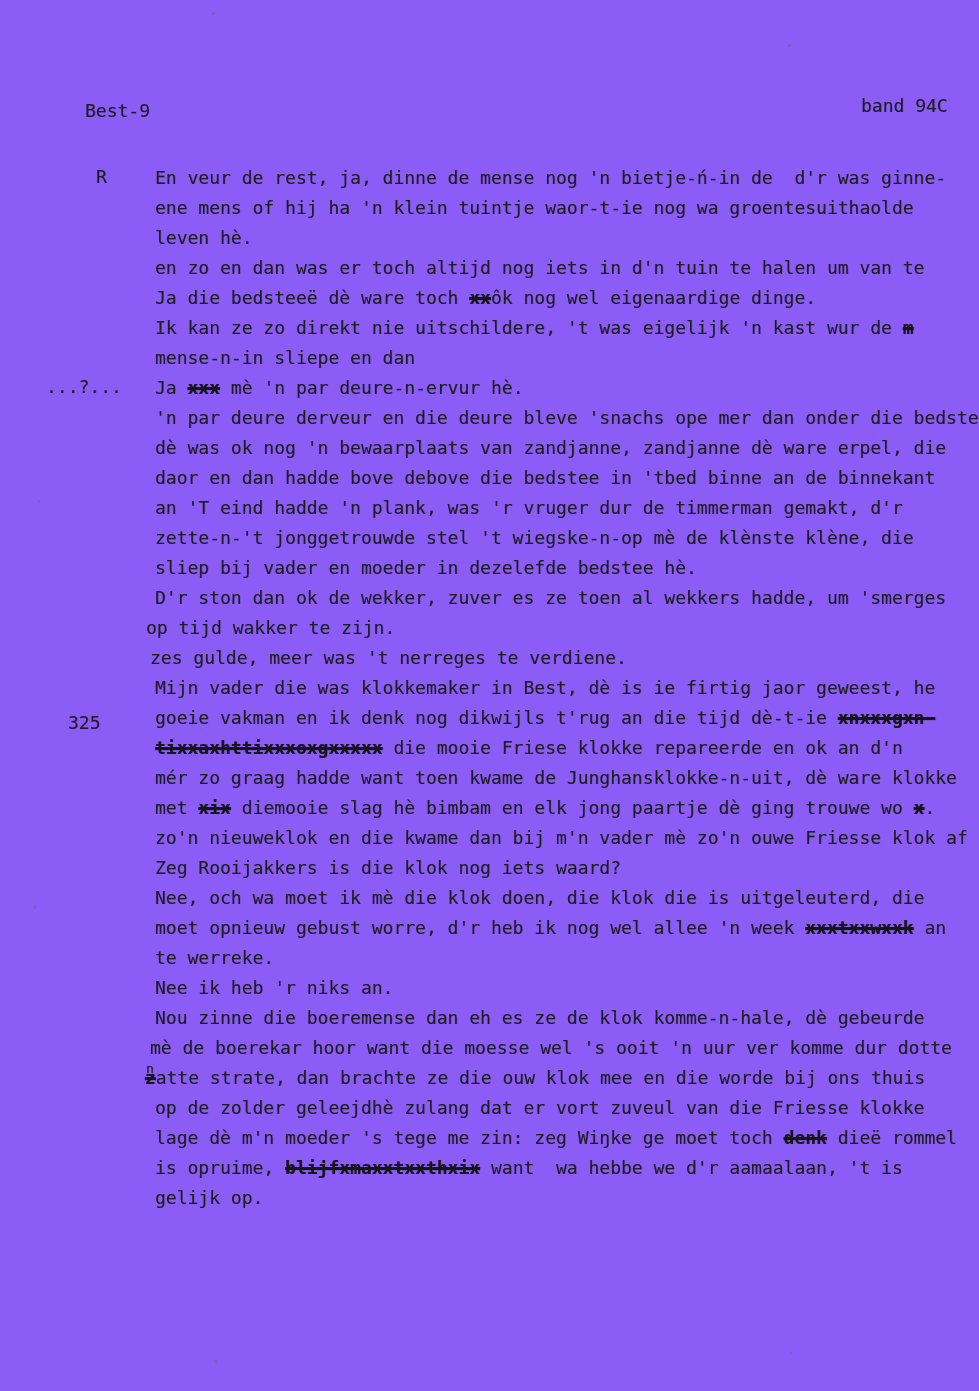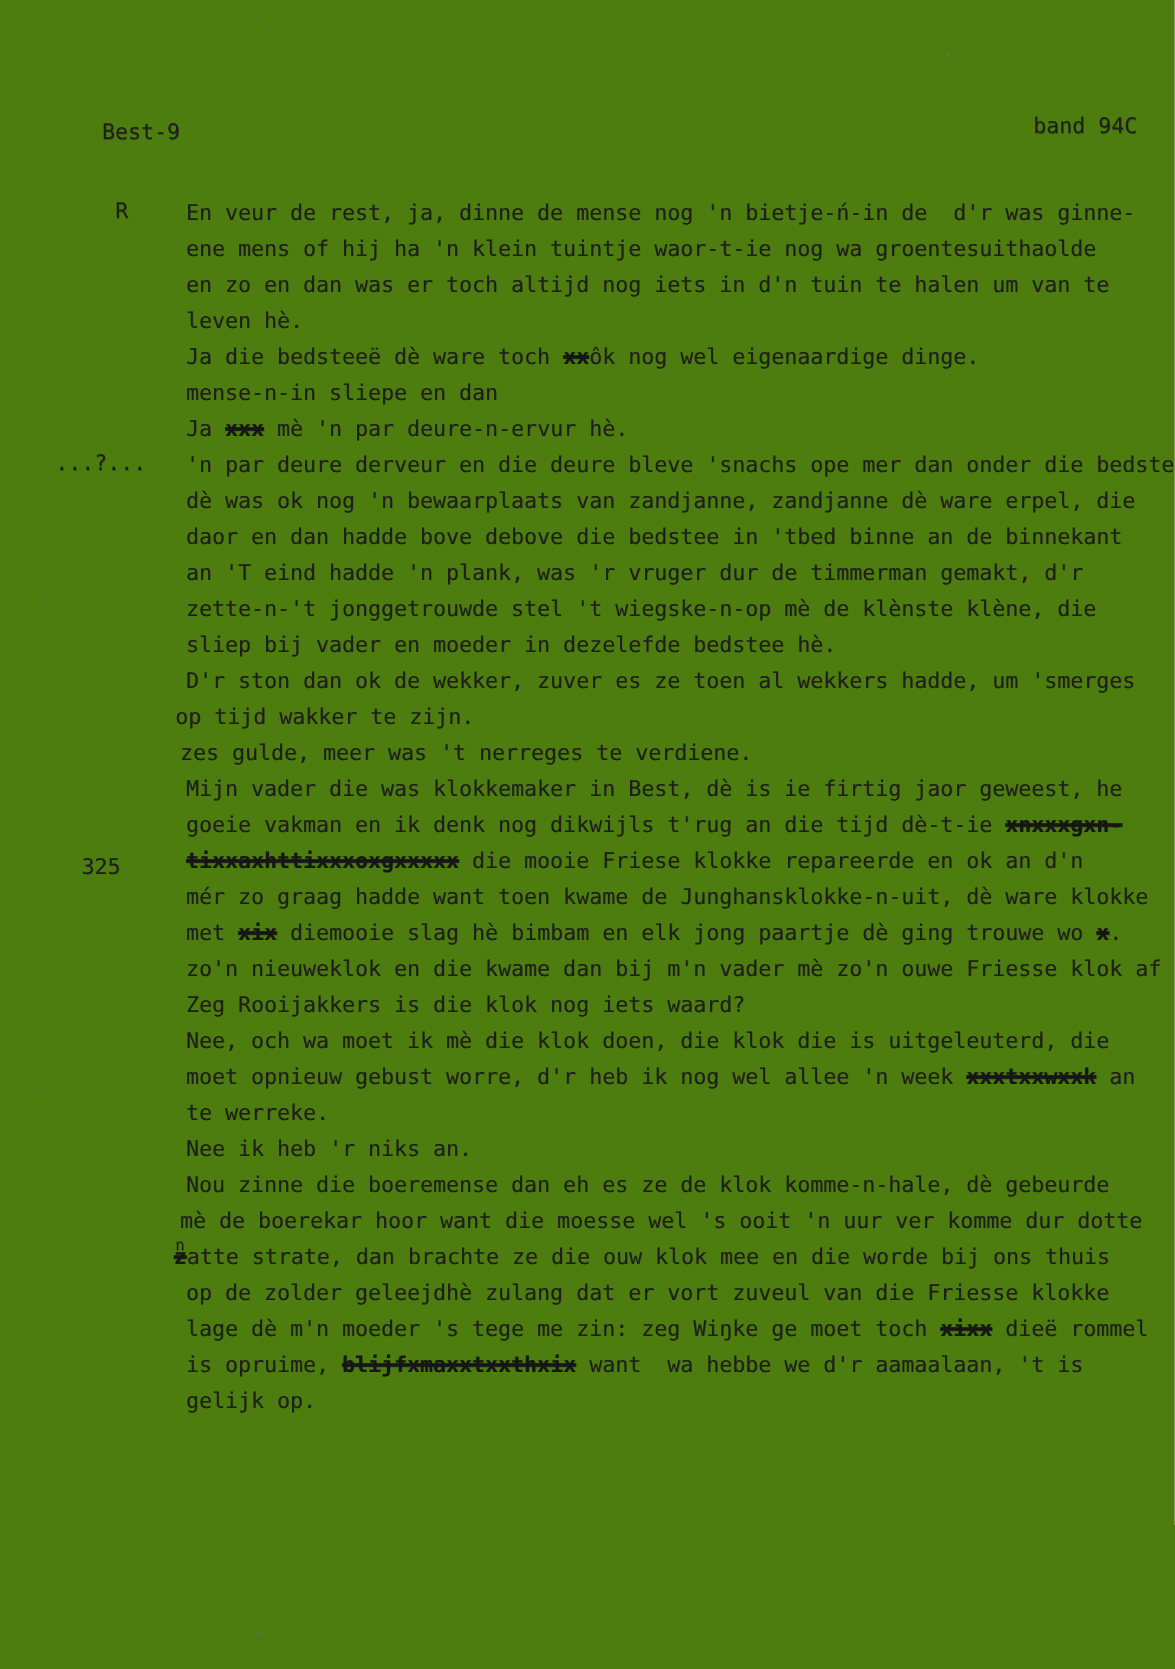--- a/index.html
+++ b/index.html
@@ -1,19 +1,19 @@
 <!DOCTYPE html>
 <html><head>
 <meta charset="utf-8">
 <style>
   html,body{margin:0;padding:0;background:#e8e8e8;}
   .page{
     position:relative;
     width:979px;height:1391px;
-    background:#4d7c0f;
+    background:#8b5cf6;
     overflow:hidden;
     font-family:"DejaVu Sans Mono","Liberation Mono",monospace;
     color:#1e1e1e;
     text-shadow:0.4px 0.4px 0 rgba(20,20,20,0.35);
   }
   .hdr{position:absolute;font-size:18px;white-space:pre;}
   .hdr-left{left:85px;top:100px;}
   .hdr-right{left:861px;top:95px;}
   .body-col{
     position:absolute;left:155px;top:163px;width:824px;
@@ -49,23 +49,24 @@
 
   <div id="margin-notes">
       <span class="margin-note" style="left: 96px; top: 166px;">R</span>
       <span class="margin-note" style="left: 46px; top: 376px;">...?...</span>
       <span class="margin-note" style="left: 68px; top: 712px;">325</span>
     </div>
 
   <div id="body-col" class="body-col">
       <div class="line"><span>En veur de rest, ja, dinne de mense nog 'n bietje-ń-in de  d'r was ginne-</span></div>
       <div class="line"><span>ene mens of hij ha 'n klein tuintje waor-t-ie nog wa groentesuithaolde</span></div>
+      <div class="line"><span>leven hè.</span></div>
       <div class="line"><span>en zo en dan was er toch altijd nog iets in d'n tuin te halen um van te</span></div>
-      <div class="line"><span>leven hè.</span></div>
       <div class="line"><span>Ja die bedsteeë dè ware toch </span><span class="struck">xx</span><span>ôk nog wel eigenaardige dinge.</span></div>
+      <div class="line"><span>Ik kan ze zo direkt nie uitschildere, 't was eigelijk 'n kast wur de </span><span class="struck">m</span></div>
       <div class="line"><span>mense-n-in sliepe en dan</span></div>
       <div class="line"><span>Ja </span><span class="struck">xxx</span><span> mè 'n par deure-n-ervur hè.</span></div>
       <div class="line"><span>'n par deure derveur en die deure bleve 'snachs ope mer dan onder die bedstee</span></div>
       <div class="line"><span>dè was ok nog 'n bewaarplaats van zandjanne, zandjanne dè ware erpel, die</span></div>
       <div class="line"><span>daor en dan hadde bove debove die bedstee in 'tbed binne an de binnekant</span></div>
       <div class="line"><span>an 'T eind hadde 'n plank, was 'r vruger dur de timmerman gemakt, d'r</span></div>
       <div class="line"><span>zette-n-'t jonggetrouwde stel 't wiegske-n-op mè de klènste klène, die</span></div>
       <div class="line"><span>sliep bij vader en moeder in dezelefde bedstee hè.</span></div>
       <div class="line"><span>D'r ston dan ok de wekker, zuver es ze toen al wekkers hadde, um 'smerges</span></div>
       <div class="line" style="margin-left: -9px;"><span>op tijd wakker te zijn.</span></div>
@@ -78,21 +79,21 @@
       <div class="line"><span>zo'n nieuweklok en die kwame dan bij m'n vader mè zo'n ouwe Friesse klok af</span></div>
       <div class="line"><span>Zeg Rooijakkers is die klok nog iets waard?</span></div>
       <div class="line"><span>Nee, och wa moet ik mè die klok doen, die klok die is uitgeleuterd, die</span></div>
       <div class="line"><span>moet opnieuw gebust worre, d'r heb ik nog wel allee 'n week </span><span class="struck">xxxtxxwxxk</span><span> an</span></div>
       <div class="line"><span>te werreke.</span></div>
       <div class="line"><span>Nee ik heb 'r niks an.</span></div>
       <div class="line"><span>Nou zinne die boeremense dan eh es ze de klok komme-n-hale, dè gebeurde</span></div>
       <div class="line" style="margin-left: -5px;"><span>mè de boerekar hoor want die moesse wel 's ooit 'n uur ver komme dur dotte</span></div>
       <div class="line" style="margin-left: -9px;"><span class="sup">n</span><span class="struck">z</span><span>atte strate, dan brachte ze die ouw klok mee en die worde bij ons thuis</span></div>
       <div class="line"><span>op de zolder geleejdhè zulang dat er vort zuveul van die Friesse klokke</span></div>
-      <div class="line"><span>lage dè m'n moeder 's tege me zin: zeg Wiŋke ge moet toch </span><span class="struck">xixx</span><span> dieë rommel</span></div>
+      <div class="line"><span>lage dè m'n moeder 's tege me zin: zeg Wiŋke ge moet toch </span><span class="struck">denk</span><span> dieë rommel</span></div>
       <div class="line"><span>is opruime, </span><span class="struck">blijfxmaxxtxxthxix</span><span> want  wa hebbe we d'r aamaalaan, 't is</span></div>
       <div class="line"><span>gelijk op.</span></div>
     </div>
 
   <div class="speck" style="left:212px;top:12px;width:3px;height:3px;"></div>
   <div class="speck" style="left:788px;top:44px;width:3px;height:3px;"></div>
   <div class="speck" style="left:413px;top:271px;width:2px;height:2px;"></div>
   <div class="speck" style="left:38px;top:500px;width:2px;height:3px;"></div>
   <div class="speck" style="left:924px;top:592px;width:3px;height:2px;"></div>
   <div class="speck" style="left:686px;top:718px;width:2px;height:2px;"></div>

